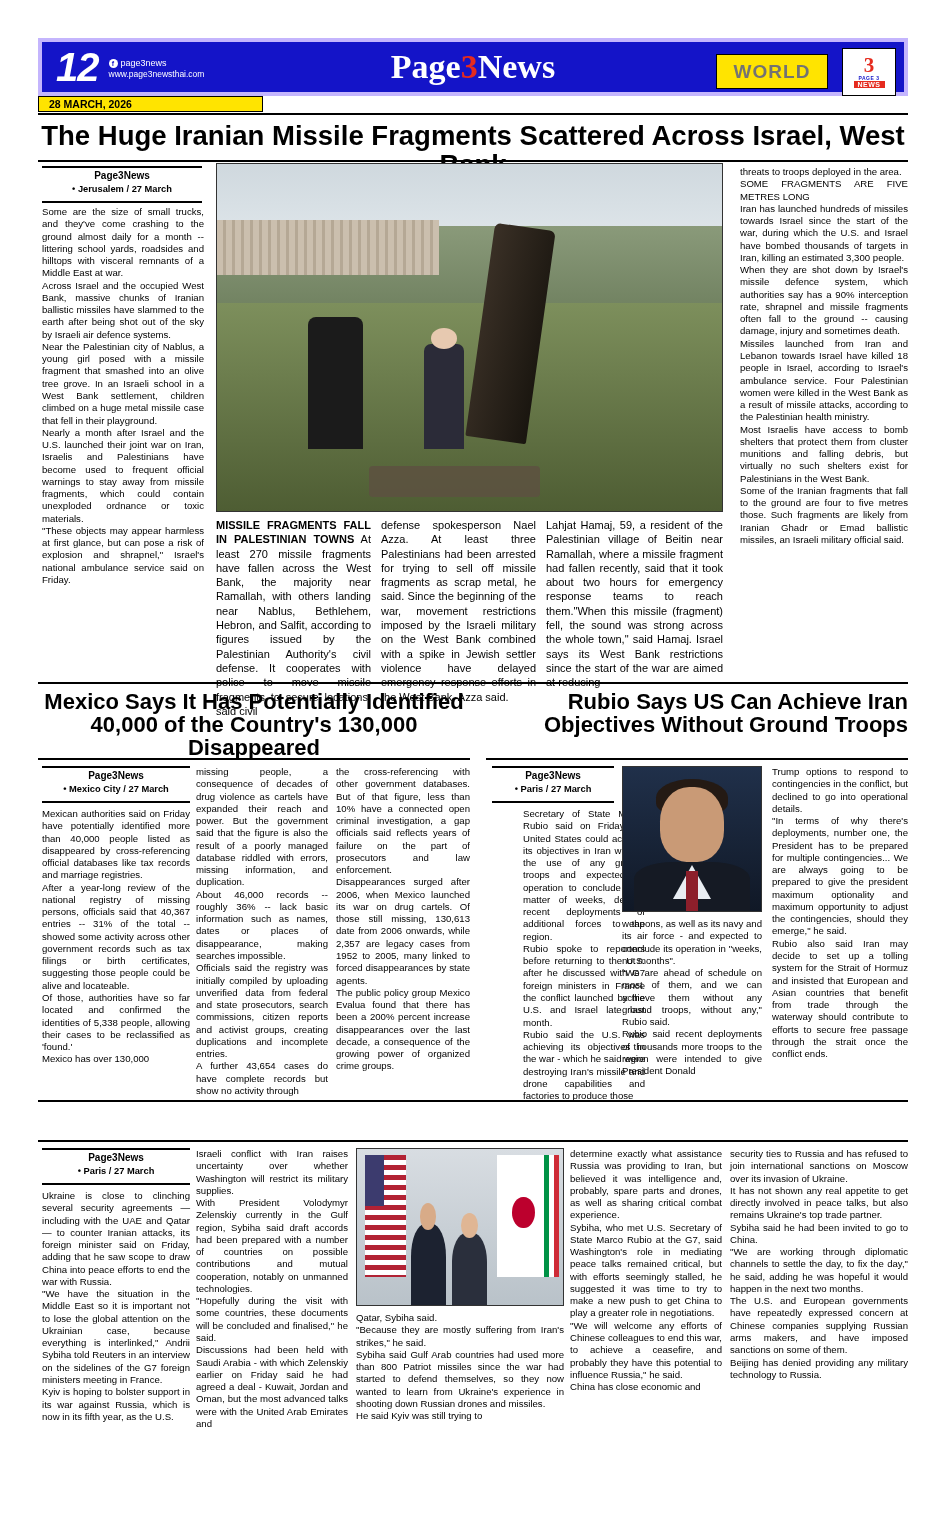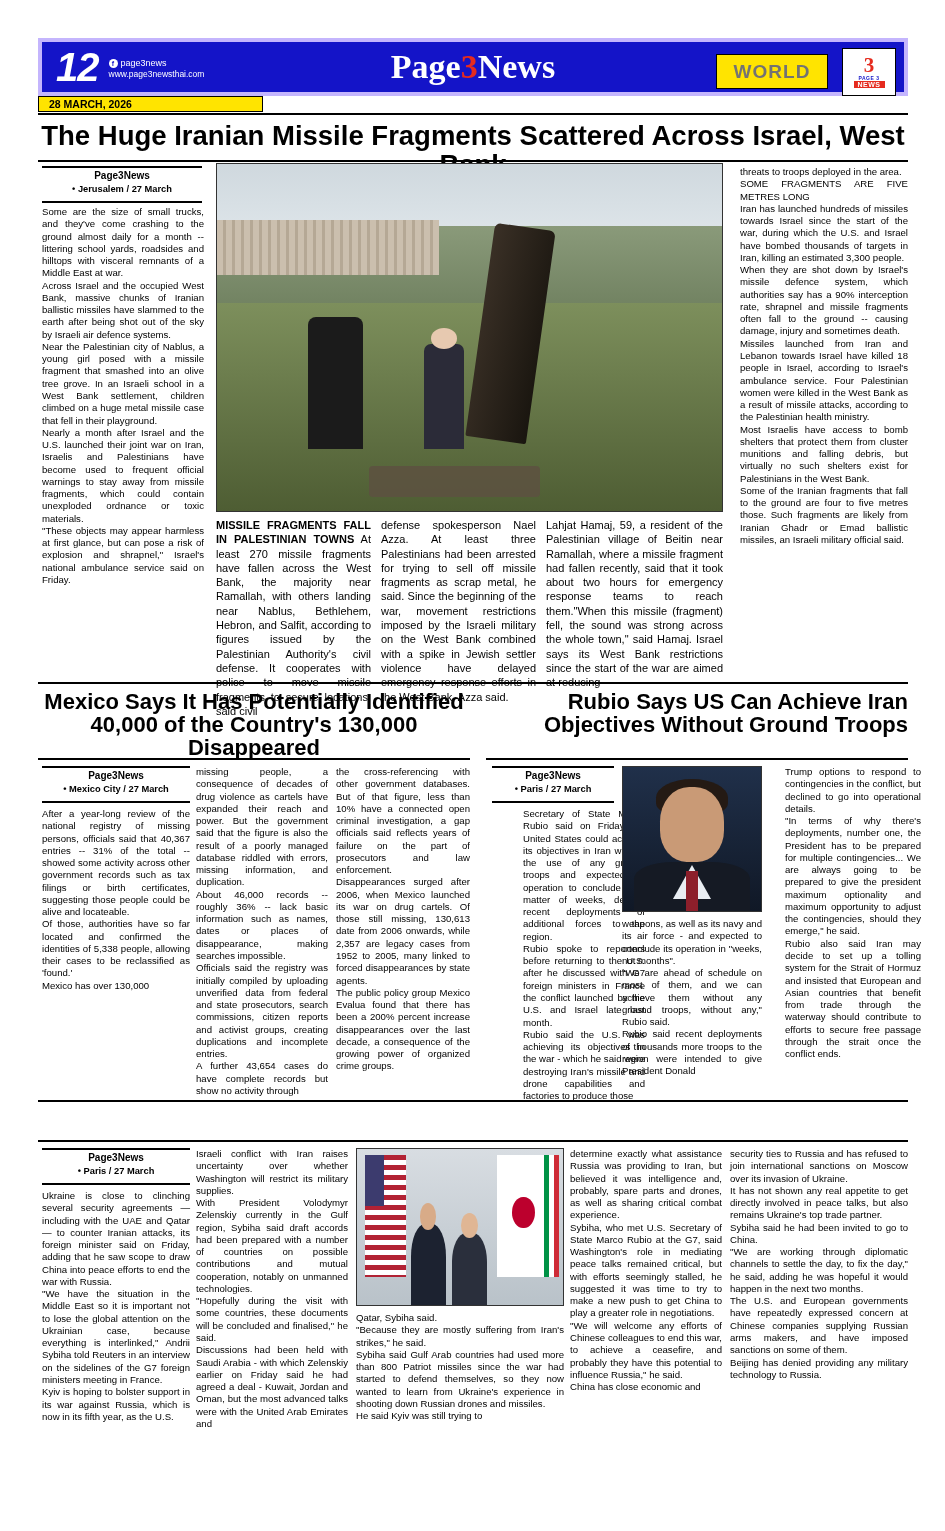--- a/index.html
+++ b/index.html
@@ -275,20 +275,21 @@
   <div class="hl-rule" style="left:38px;top:758px;width:432px;"></div>
 
   <div class="byline-rule" style="left:42px;top:766px;width:148px;"></div>
   <div class="byline" style="left:42px;top:769px;width:148px;">
     <div>Page3News</div>
     <div class="b2">• Mexico City / 27 March</div>
   </div>
   <div class="byline-rule" style="left:42px;top:801px;width:148px;"></div>
 
   <div class="col" style="left:42px;top:808px;width:148px;">
+    <p>Mexican authorities said on Friday have potentially identified more than 40,000 people listed as disappeared by cross-referencing official databases like tax records and marriage registries.</p>
     <p>After a year-long review of the national registry of missing persons, officials said that 40,367 entries -- 31% of the total -- showed some activity across other government records such as tax filings or birth certificates, suggesting those people could be alive and locateable.</p>
     <p>Of those, authorities have so far located and confirmed the identities of 5,338 people, allowing their cases to be reclassified as 'found.'</p>
     <p>Mexico has over 130,000</p>
   </div>
   <div class="col" style="left:196px;top:766px;width:132px;">
     <p>missing people, a consequence of decades of drug violence as cartels have expanded their reach and power. But the government said that the figure is also the result of a poorly managed database riddled with errors, missing information, and duplication.</p>
     <p>About 46,000 records -- roughly 36% -- lack basic information such as names, dates or places of disappearance, making searches impossible.</p>
     <p>Officials said the registry was initially compiled by uploading unverified data from federal and state prosecutors, search commissions, citizen reports and activist groups, creating duplications and incomplete entries.</p>
     <p>A further 43,654 cases do have complete records but show no activity through</p>
   </div>
@@ -324,21 +325,21 @@
     <div class="shirt"></div>
     <div class="tie"></div>
   </div>
 
   <div class="col" style="left:622px;top:918px;width:140px;">
     <p>weapons, as well as its navy and its air force - and expected to conclude its operation in "weeks, not months".</p>
     <p>"We are ahead of schedule on most of them, and we can achieve them without any ground troops, without any," Rubio said.</p>
     <p>Rubio said recent deployments of thousands more troops to the region were intended to give President Donald</p>
   </div>
 
-  <div class="col" style="left:772px;top:766px;width:136px;margin-left:13px;">
+  <div class="col" style="left:772px;top:766px;width:136px;">
     <p>Trump options to respond to contingencies in the conflict, but declined to go into operational details.</p>
     <p>"In terms of why there's deployments, number one, the President has to be prepared for multiple contingencies... We are always going to be prepared to give the president maximum optionality and maximum opportunity to adjust the contingencies, should they emerge," he said.</p>
     <p>Rubio also said Iran may decide to set up a tolling system for the Strait of Hormuz and insisted that European and Asian countries that benefit from trade through the waterway should contribute to efforts to secure free passage through the strait once the conflict ends.</p>
   </div>
 
   <div class="hl-rule" style="left:38px;top:1100px;width:870px;"></div>
 
   <div class="hl-rule" style="left:38px;top:1140px;width:870px;"></div>
 
   <div class="byline-rule" style="left:42px;top:1148px;width:148px;"></div>

